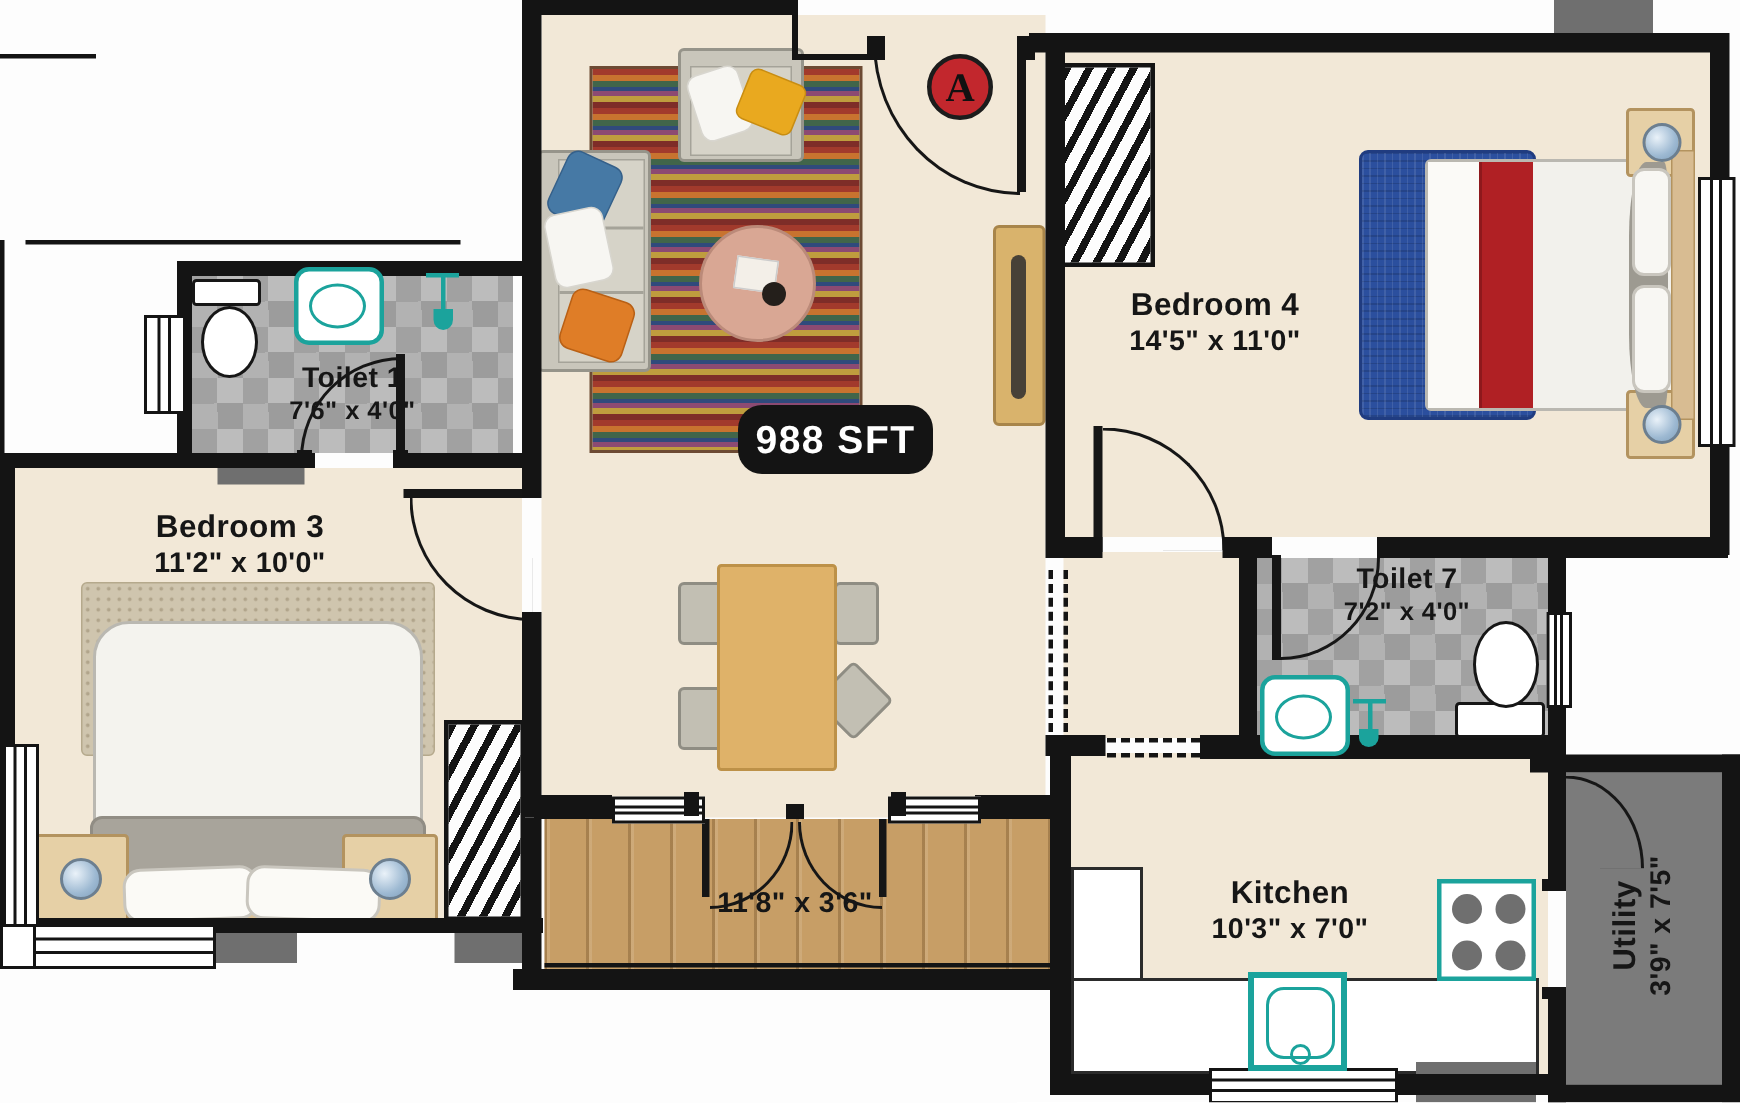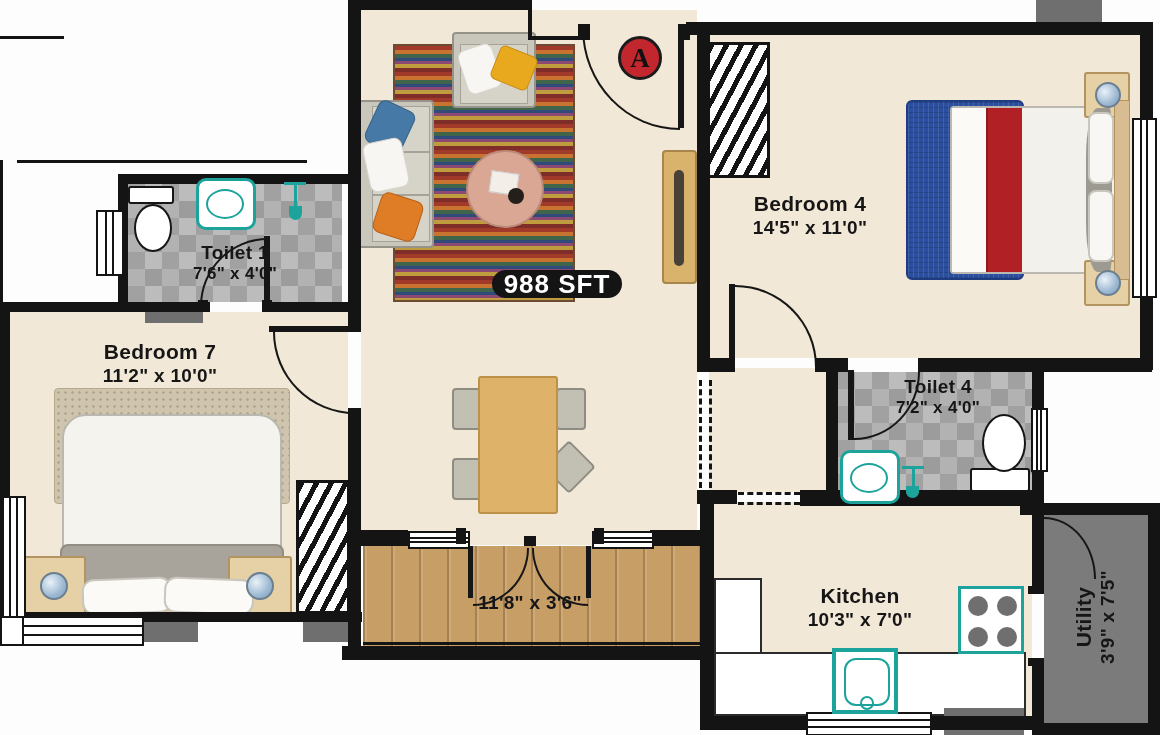--- a/index.html
+++ b/index.html
@@ -228,44 +228,44 @@
   <div class="furn" style="left:832px;top:648px;width:66px;height:66px;background:#fff;border:4px solid #1ba39c;z-index:6;">
     <div style="position:absolute;left:8px;top:6px;width:42px;height:44px;border:2px solid #1ba39c;border-radius:12px;"></div>
     <div style="position:absolute;left:24px;top:44px;width:10px;height:10px;border:2px solid #1ba39c;border-radius:50%;"></div>
   </div>
 
   <div class="lbl sm" style="left:132px;top:242px;width:206px;">
     <span class="nm">Toilet 1</span>
     <span class="dm">7'6" x 4'0"</span>
   </div>
   <div class="lbl" style="left:40px;top:340px;width:240px;">
-    <span class="nm">Bedroom 7</span>
+    <span class="nm">Bedroom 3</span>
     <span class="dm">11'2" x 10'0"</span>
   </div>
   <div class="lbl" style="left:690px;top:192px;width:240px;">
     <span class="nm">Bedroom 4</span>
     <span class="dm">14'5" x 11'0"</span>
   </div>
   <div class="lbl sm" style="left:848px;top:376px;width:180px;">
-    <span class="nm">Toilet 4</span>
+    <span class="nm">Toilet 7</span>
     <span class="dm">7'2" x 4'0"</span>
   </div>
   <div class="lbl" style="left:740px;top:584px;width:240px;">
     <span class="nm">Kitchen</span>
     <span class="dm">10'3" x 7'0"</span>
   </div>
   <div class="lbl" style="left:400px;top:592px;width:260px;">
     <span class="dm">11'8" x 3'6"</span>
   </div>
   <div class="lbl" style="left:1016px;top:552px;width:160px;height:130px;transform:rotate(-90deg);display:flex;flex-direction:column;justify-content:center;">
     <span class="nm">Utility</span>
     <span class="dm">3'9" x 7'5"</span>
   </div>
 
-  <div class="badge" style="left:492px;top:270px;width:130px;height:28px;">
+  <div class="badge" style="left:492px;top:270px;width:130px;height:46px;">
     <span>988 SFT</span>
   </div>
 
   <div class="amark" style="left:618px;top:36px;width:44px;height:44px;">
     <span>A</span>
   </div>
 
 </div>
 
 </body></html>

